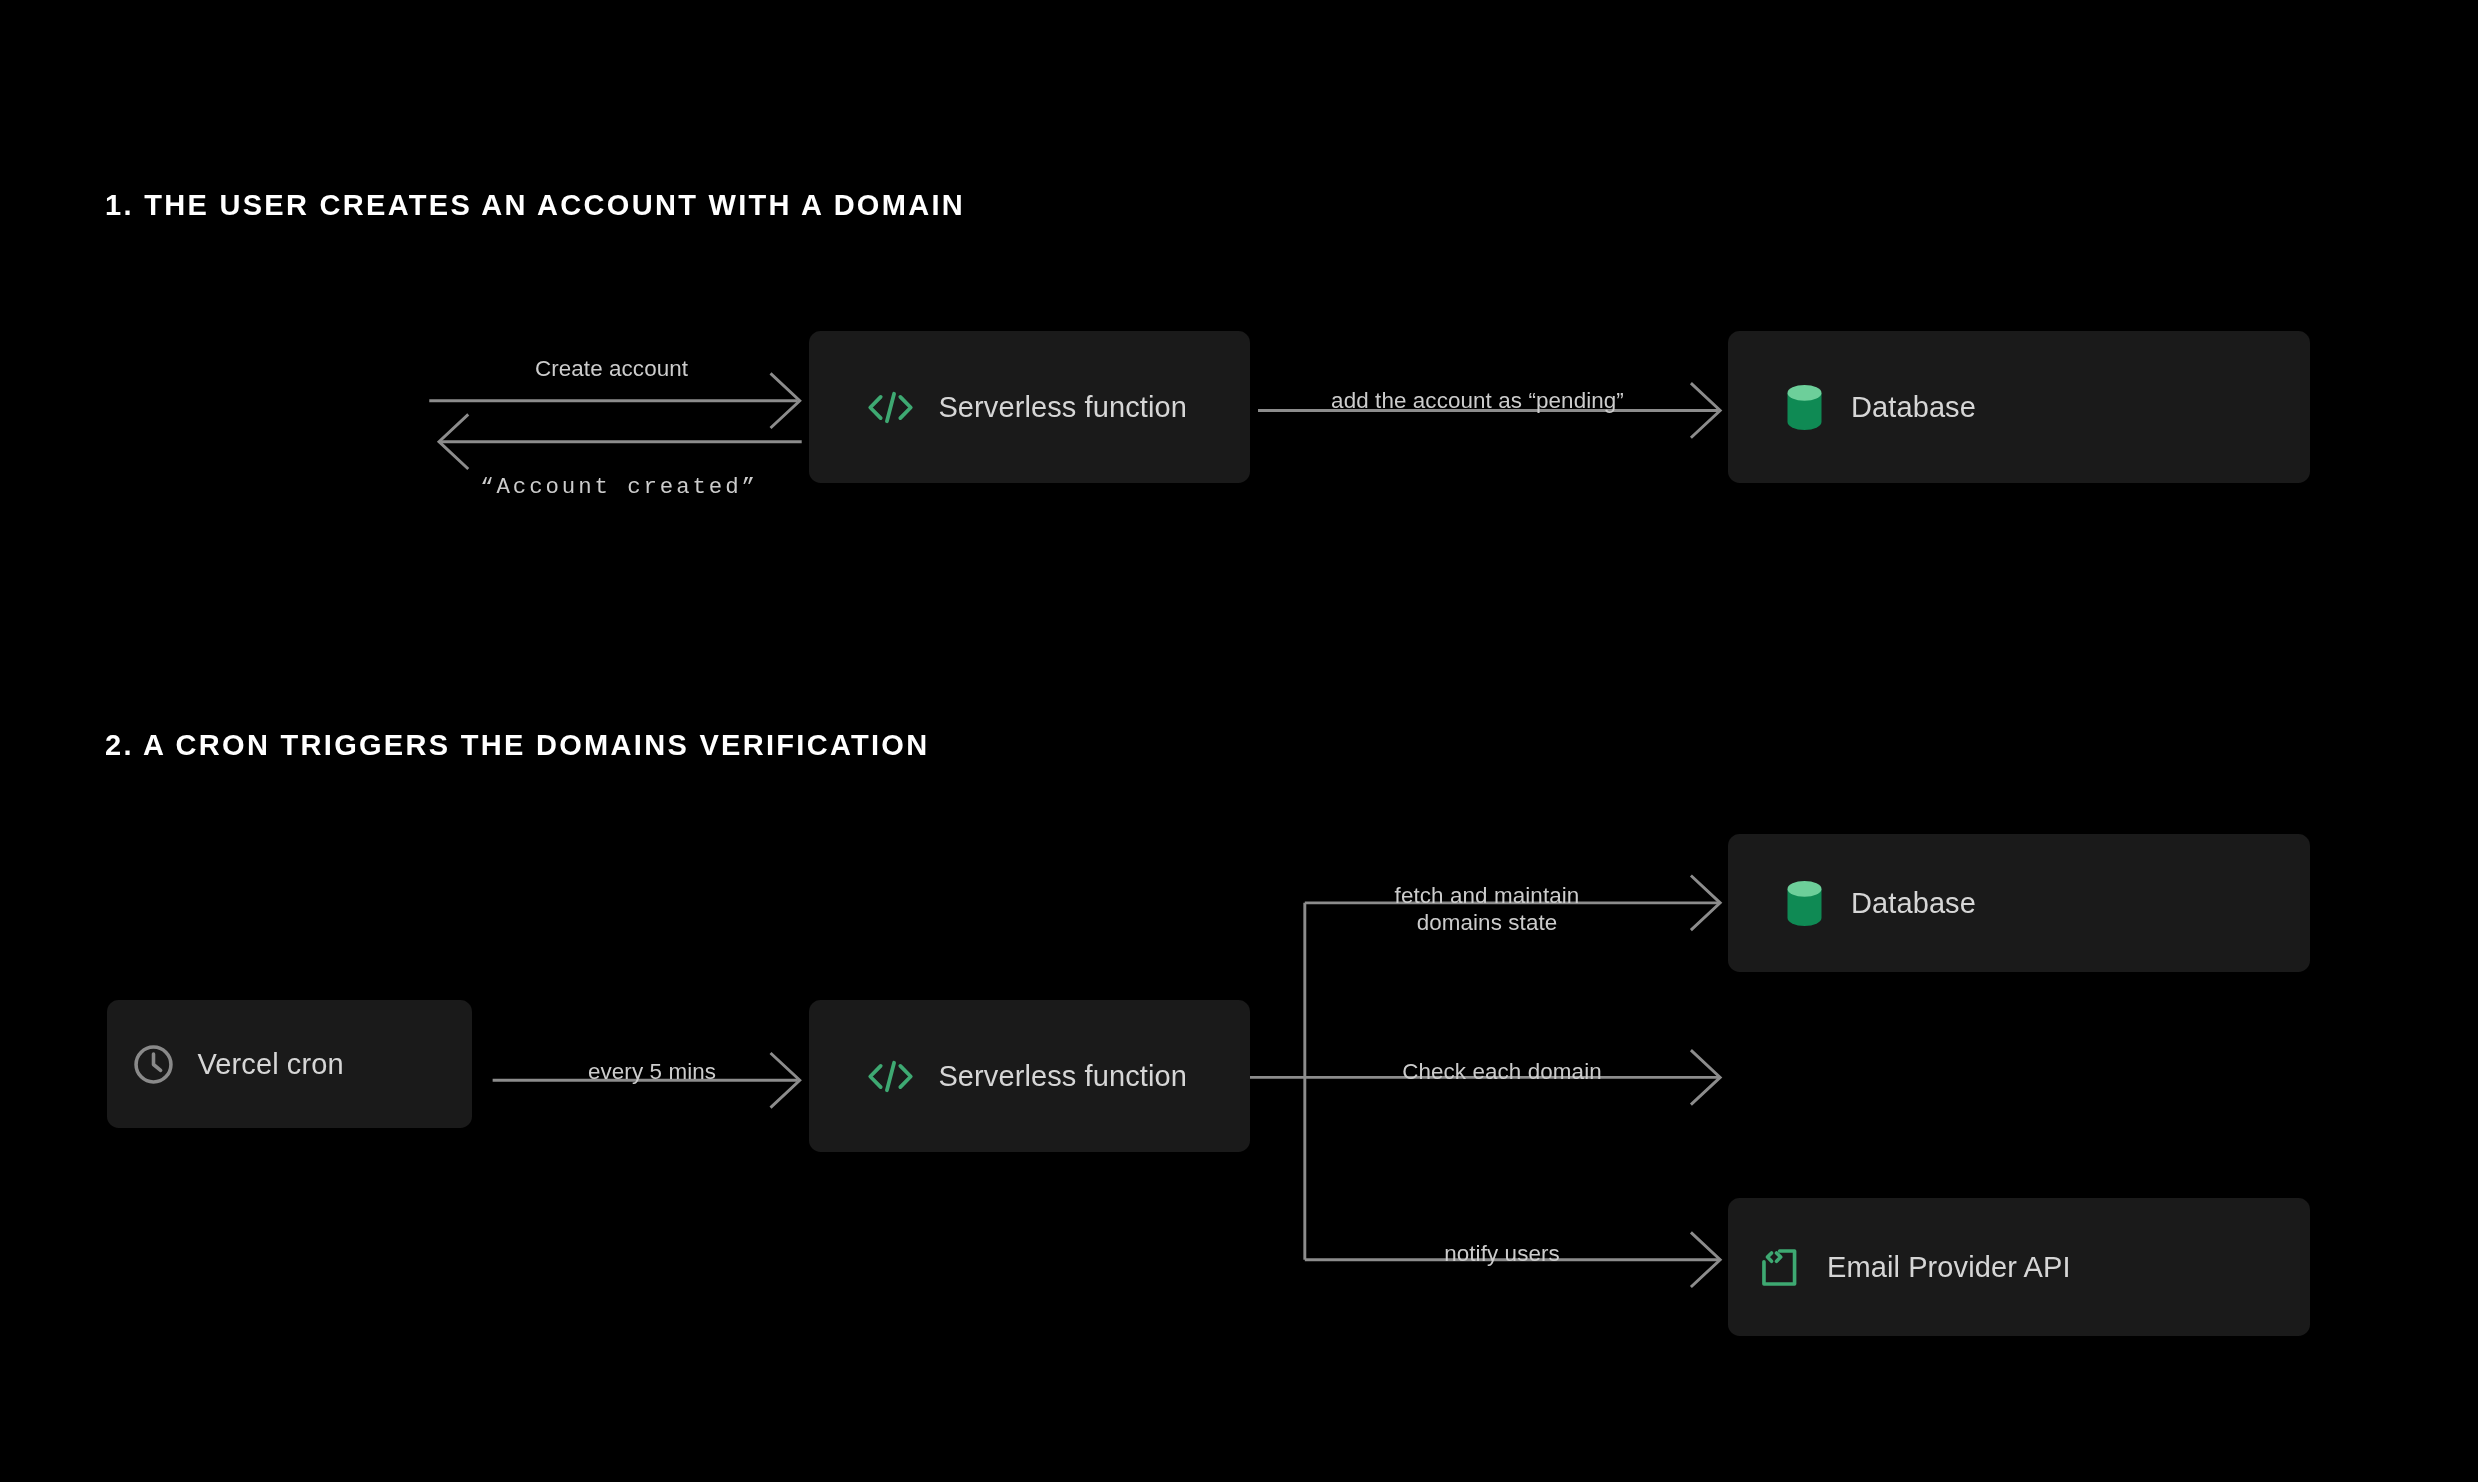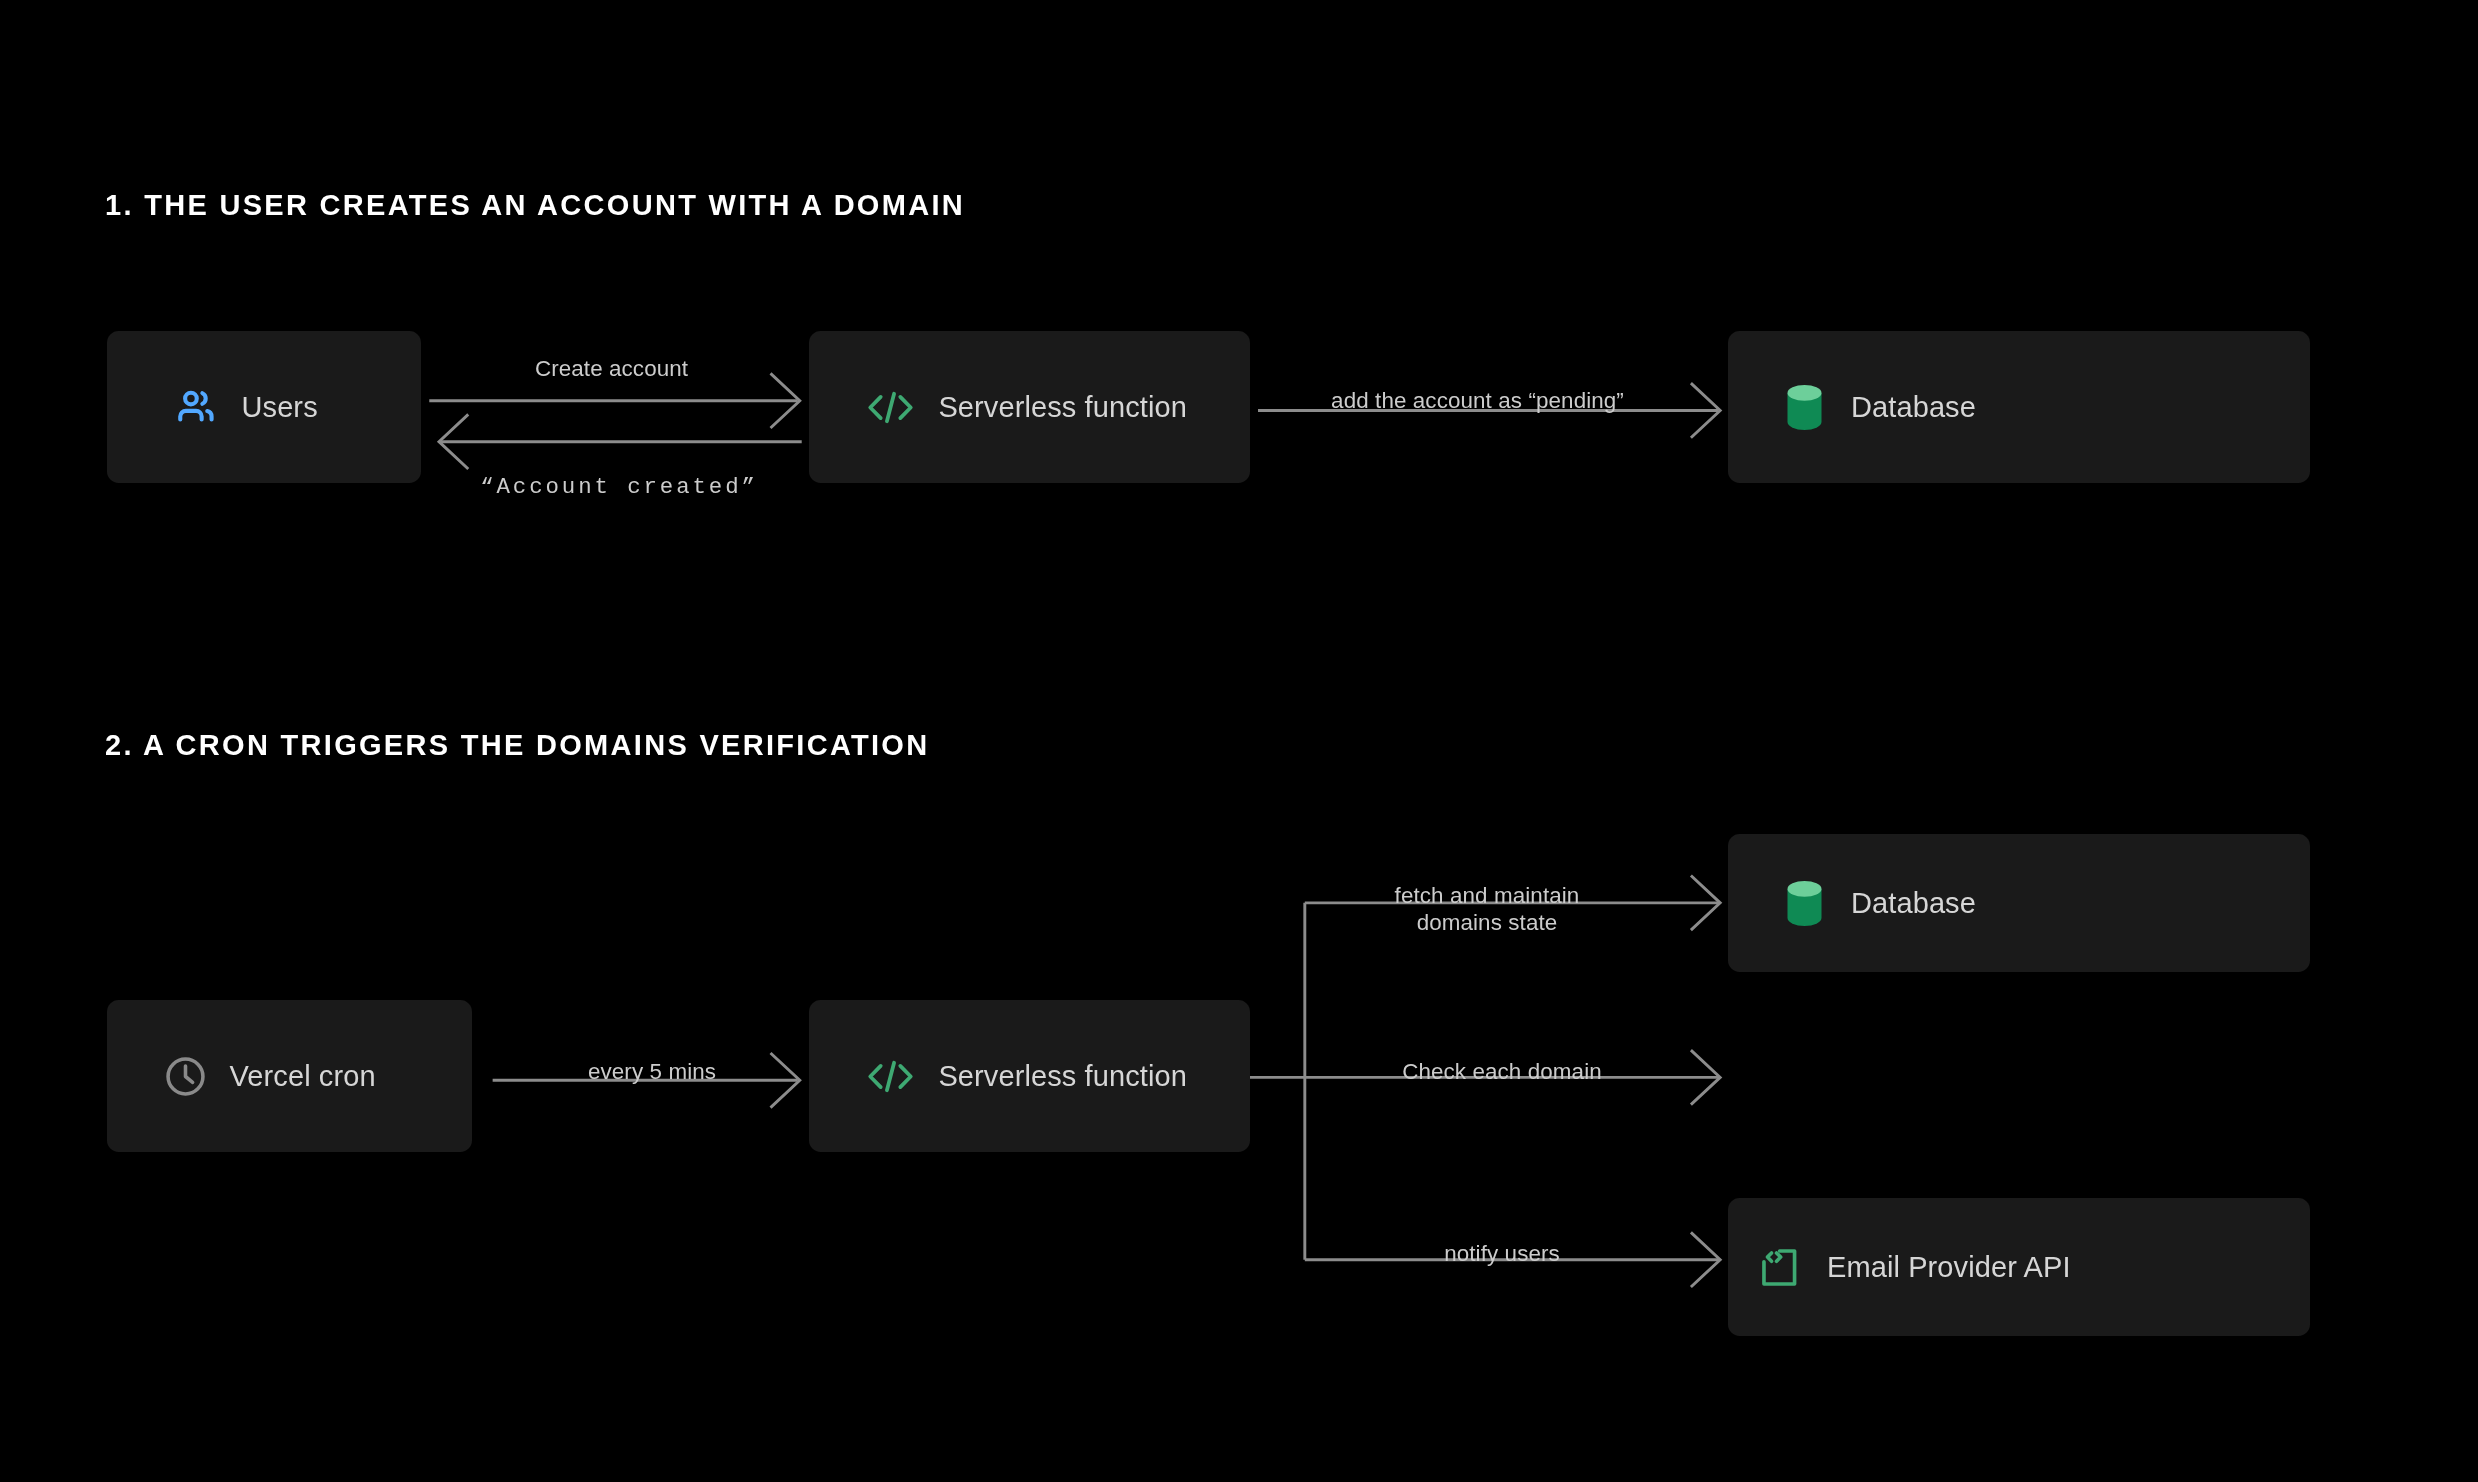--- a/index.html
+++ b/index.html
@@ -65,21 +65,21 @@
   
   #node-users            { left: 107px;  top: 331px;  width: 314px; height: 152px; padding-left: 68px; }
   #node-users .node-label{ margin-left: 21.5px; }
 
   #node-serverless-1     { left: 809px;  top: 331px;  width: 441px; height: 152px; padding-left: 57px; }
   #node-serverless-1 .node-label { margin-left: 23.4px; }
 
   #node-database-1       { left: 1728px; top: 331px;  width: 582px; height: 152px; padding-left: 55px; }
   #node-database-1 .node-label   { margin-left: 25px; }
 
-  #node-cron             { left: 107px;  top: 1000px; width: 365px; height: 152px; padding-left: 56px; }
+  #node-cron             { left: 107px;  top: 1000px; width: 365px; height: 128px; padding-left: 24px; }
   #node-cron .node-label { margin-left: 21.5px; }
 
   #node-serverless-2     { left: 809px;  top: 1000px; width: 441px; height: 152px; padding-left: 57px; }
   #node-serverless-2 .node-label { margin-left: 23.4px; }
 
   #node-database-2       { left: 1728px; top: 834px;  width: 582px; height: 138px; padding-left: 55px; }
   #node-database-2 .node-label   { margin-left: 25px; }
 
   #node-dns              { left: 1728px; top: 1014px; width: 582px; height: 138px; padding-left: 55px; }
   #node-dns .node-label  { margin-left: 25px; }
@@ -181,31 +181,20 @@
     <g>
       <line class="wire" x1="1338" y1="1292" x2="1762" y2="1292"></line>
       <polyline class="wire-head" points="1734,1264 1764,1292 1734,1320"></polyline>
     </g>
   </svg>
 
   <div class="section-heading" id="heading-1">1. THE USER CREATES AN ACCOUNT WITH A DOMAIN</div>
 
   <div class="section-heading" id="heading-2">2. A CRON TRIGGERS THE DOMAINS VERIFICATION</div>
 
-  <div class="node" id="node-users">
-    <span class="node-icon">
-      <svg width="45" height="45" viewBox="0 0 24 24" fill="none" stroke="#52a8ff" stroke-width="2.2" stroke-linecap="round" stroke-linejoin="round">
-        <circle cx="8.5" cy="7.2" r="3.1"></circle>
-        <path d="M14.6 4.4a3.1 3.1 0 0 1 0 5.6"></path>
-        <path d="M2.8 18.4v-1.6a3 3 0 0 1 3-3h5.4a3 3 0 0 1 3 3v1.6"></path>
-        <path d="M17.2 13.9a3 3 0 0 1 2.3 2.9v1.6"></path>
-      </svg>
-    </span>
-    <span class="node-label">Users</span>
-  </div>
 
   <div class="node" id="node-serverless-1">
     <span class="node-icon">
       <svg width="49" height="41" viewBox="0 0 30 24" fill="none" stroke="#3ea972" stroke-width="2.3" stroke-linecap="round" stroke-linejoin="round">
         <polyline points="9,5.5 2.6,12 9,18.5"></polyline>
         <polyline points="21,5.5 27.4,12 21,18.5"></polyline>
         <line x1="17.2" y1="3.6" x2="12.8" y2="20.4"></line>
       </svg>
     </span>
     <span class="node-label">Serverless function</span>

